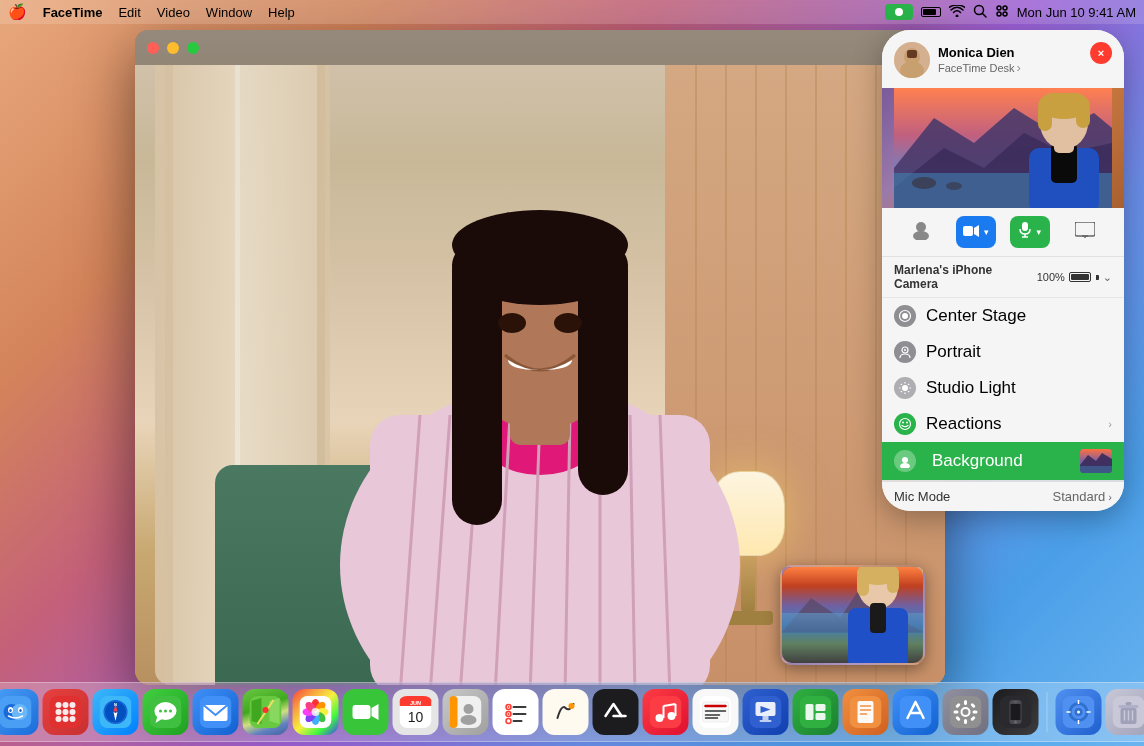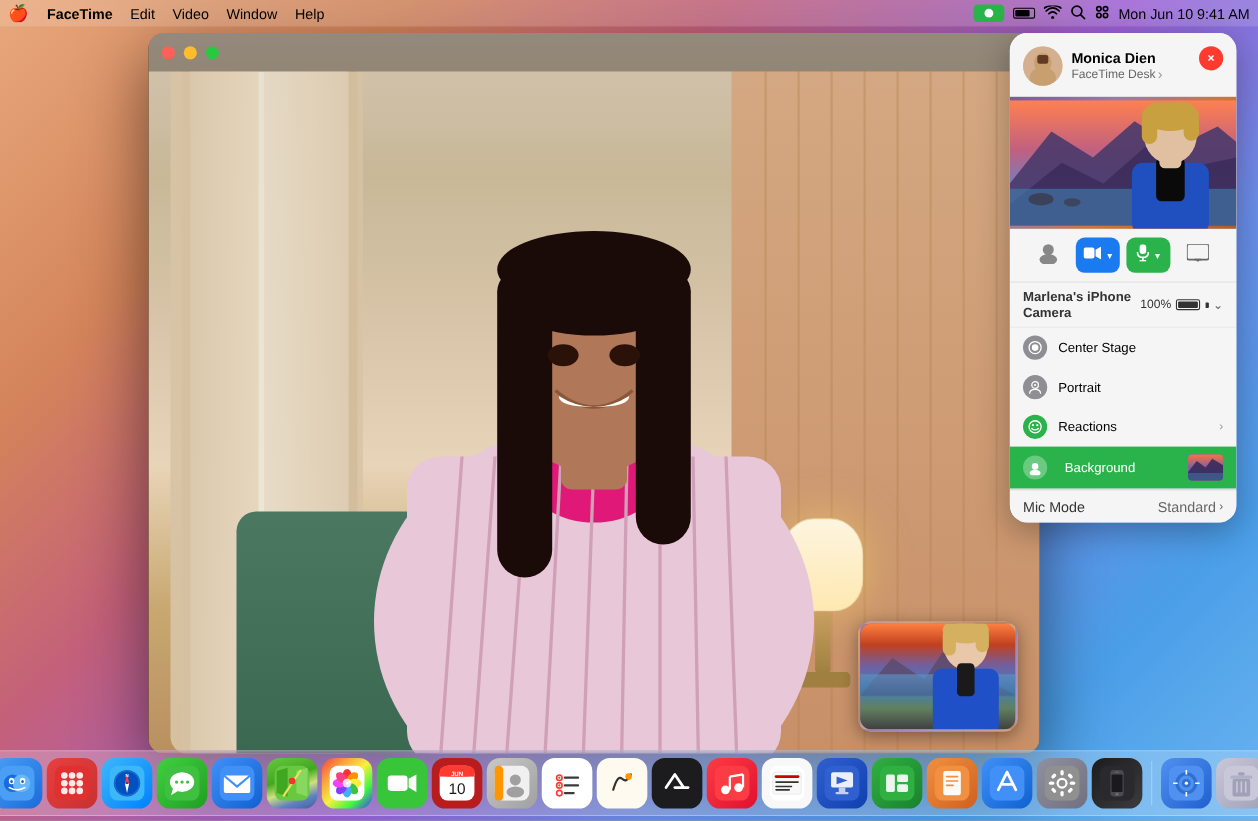--- a/index.html
+++ b/index.html
@@ -114,24 +114,24 @@
       background: linear-gradient(135deg, #6a4a8a 0%, #8b6aaa 30%, #c87840 60%, #8a5030 100%);
       border: 2px solid rgba(255,255,255,0.3);
       box-shadow: 0 4px 15px rgba(0,0,0,0.4);
     }
 
     
     .facetime-panel {
       position: absolute;
       top: 30px;
       right: 20px;
-      width: 206px;
+      width: 242px;
       background: rgba(245,245,245,0.95);
       backdrop-filter: blur(30px);
-      border-radius: 16px;
+      border-radius: 28px;
       box-shadow: 0 8px 30px rgba(0,0,0,0.3);
       overflow: hidden;
       z-index: 200;
     }
 
     .panel-header {
       padding: 12px 12px 10px;
       display: flex;
       align-items: flex-start;
       justify-content: space-between;
@@ -294,21 +294,21 @@
       align-items: center;
       justify-content: center;
       font-size: 12px;
       flex-shrink: 0;
     }
     .menu-icon.gray { background: #8e8e93; color: white; }
     .menu-icon.light-gray { background: #aeaeb2; color: white; }
     .menu-icon.green { background: #2ab34a; color: white; }
     .menu-icon.dark { background: #3a3a3c; color: white; }
     .menu-item-label {
-      font-size: 12px;
+      font-size: 17px;
       color: #000;
       flex: 1;
     }
     .menu-item.active .menu-item-label { color: white; }
     .menu-item-thumb {
       width: 32px;
       height: 24px;
       border-radius: 4px;
       background: linear-gradient(135deg, #8060b0, #c07040);
       overflow: hidden;
@@ -719,20 +719,36 @@
     <div class="menu-icon gray">
       <svg width="14" height="14" viewBox="0 0 14 14">
         <circle cx="7" cy="5" r="3" stroke="white" stroke-width="1.2" fill="none"></circle>
         <circle cx="7" cy="5" r="1" fill="white"></circle>
         <path d="M2 13 Q2 9 7 9 Q12 9 12 13" stroke="white" stroke-width="1.2" fill="none"></path>
       </svg>
     </div>
     <span class="menu-item-label">Portrait</span>
   </div>
 
+  <div class="menu-item">
+    <div class="menu-icon light-gray">
+      <svg width="14" height="14" viewBox="0 0 14 14">
+        <circle cx="7" cy="7" r="3" fill="white"></circle>
+        <line x1="7" y1="1" x2="7" y2="2.5" stroke="white" stroke-width="1.2"></line>
+        <line x1="7" y1="11.5" x2="7" y2="13" stroke="white" stroke-width="1.2"></line>
+        <line x1="1" y1="7" x2="2.5" y2="7" stroke="white" stroke-width="1.2"></line>
+        <line x1="11.5" y1="7" x2="13" y2="7" stroke="white" stroke-width="1.2"></line>
+        <line x1="2.8" y1="2.8" x2="3.9" y2="3.9" stroke="white" stroke-width="1.2"></line>
+        <line x1="10.1" y1="10.1" x2="11.2" y2="11.2" stroke="white" stroke-width="1.2"></line>
+        <line x1="11.2" y1="2.8" x2="10.1" y2="3.9" stroke="white" stroke-width="1.2"></line>
+        <line x1="3.9" y1="10.1" x2="2.8" y2="11.2" stroke="white" stroke-width="1.2"></line>
+      </svg>
+    </div>
+    <span class="menu-item-label">Studio Light</span>
+  </div>
 
   <div class="menu-item">
     <div class="menu-icon green">
       <svg width="14" height="14" viewBox="0 0 14 14">
         <circle cx="7" cy="7" r="5.5" stroke="white" stroke-width="1.2" fill="none"></circle>
         <path d="M4 8.5 Q7 11 10 8.5" stroke="white" stroke-width="1.2" fill="none" stroke-linecap="round"></path>
         <circle cx="5" cy="5.5" r="1" fill="white"></circle>
         <circle cx="9" cy="5.5" r="1" fill="white"></circle>
       </svg>
     </div>
@@ -873,21 +889,21 @@
   </div>
 
   <div class="dock-icon di-facetime" title="FaceTime">
     <svg width="32" height="32" viewBox="0 0 32 32">
       <rect width="32" height="32" rx="8" fill="#38c53a"></rect>
       <rect x="3" y="9" width="18" height="14" rx="3" fill="white"></rect>
       <polygon points="22,12 29,8 29,24 22,20" fill="white"></polygon>
     </svg>
   </div>
 
-  <div class="dock-icon di-calendar" title="Calendar" style="background:#b91c1c;overflow:hidden;">
+  <div class="dock-icon di-calendar" title="Calendar" style="background:#e5e5e5;overflow:hidden;">
     <svg width="32" height="32" viewBox="0 0 32 32">
       <rect width="32" height="32" rx="8" fill="white"></rect>
       <rect x="0" y="0" width="32" height="10" rx="8" fill="#ff3b30"></rect>
       <rect x="0" y="5" width="32" height="5" fill="#ff3b30"></rect>
       <text x="16" y="9" text-anchor="middle" fill="white" font-size="5.5" font-weight="600">JUN</text>
       <text x="16" y="26" text-anchor="middle" fill="#1a1a1a" font-size="14" font-weight="300">10</text>
     </svg>
   </div>
 
   <div class="dock-icon di-contacts" title="Contacts">

